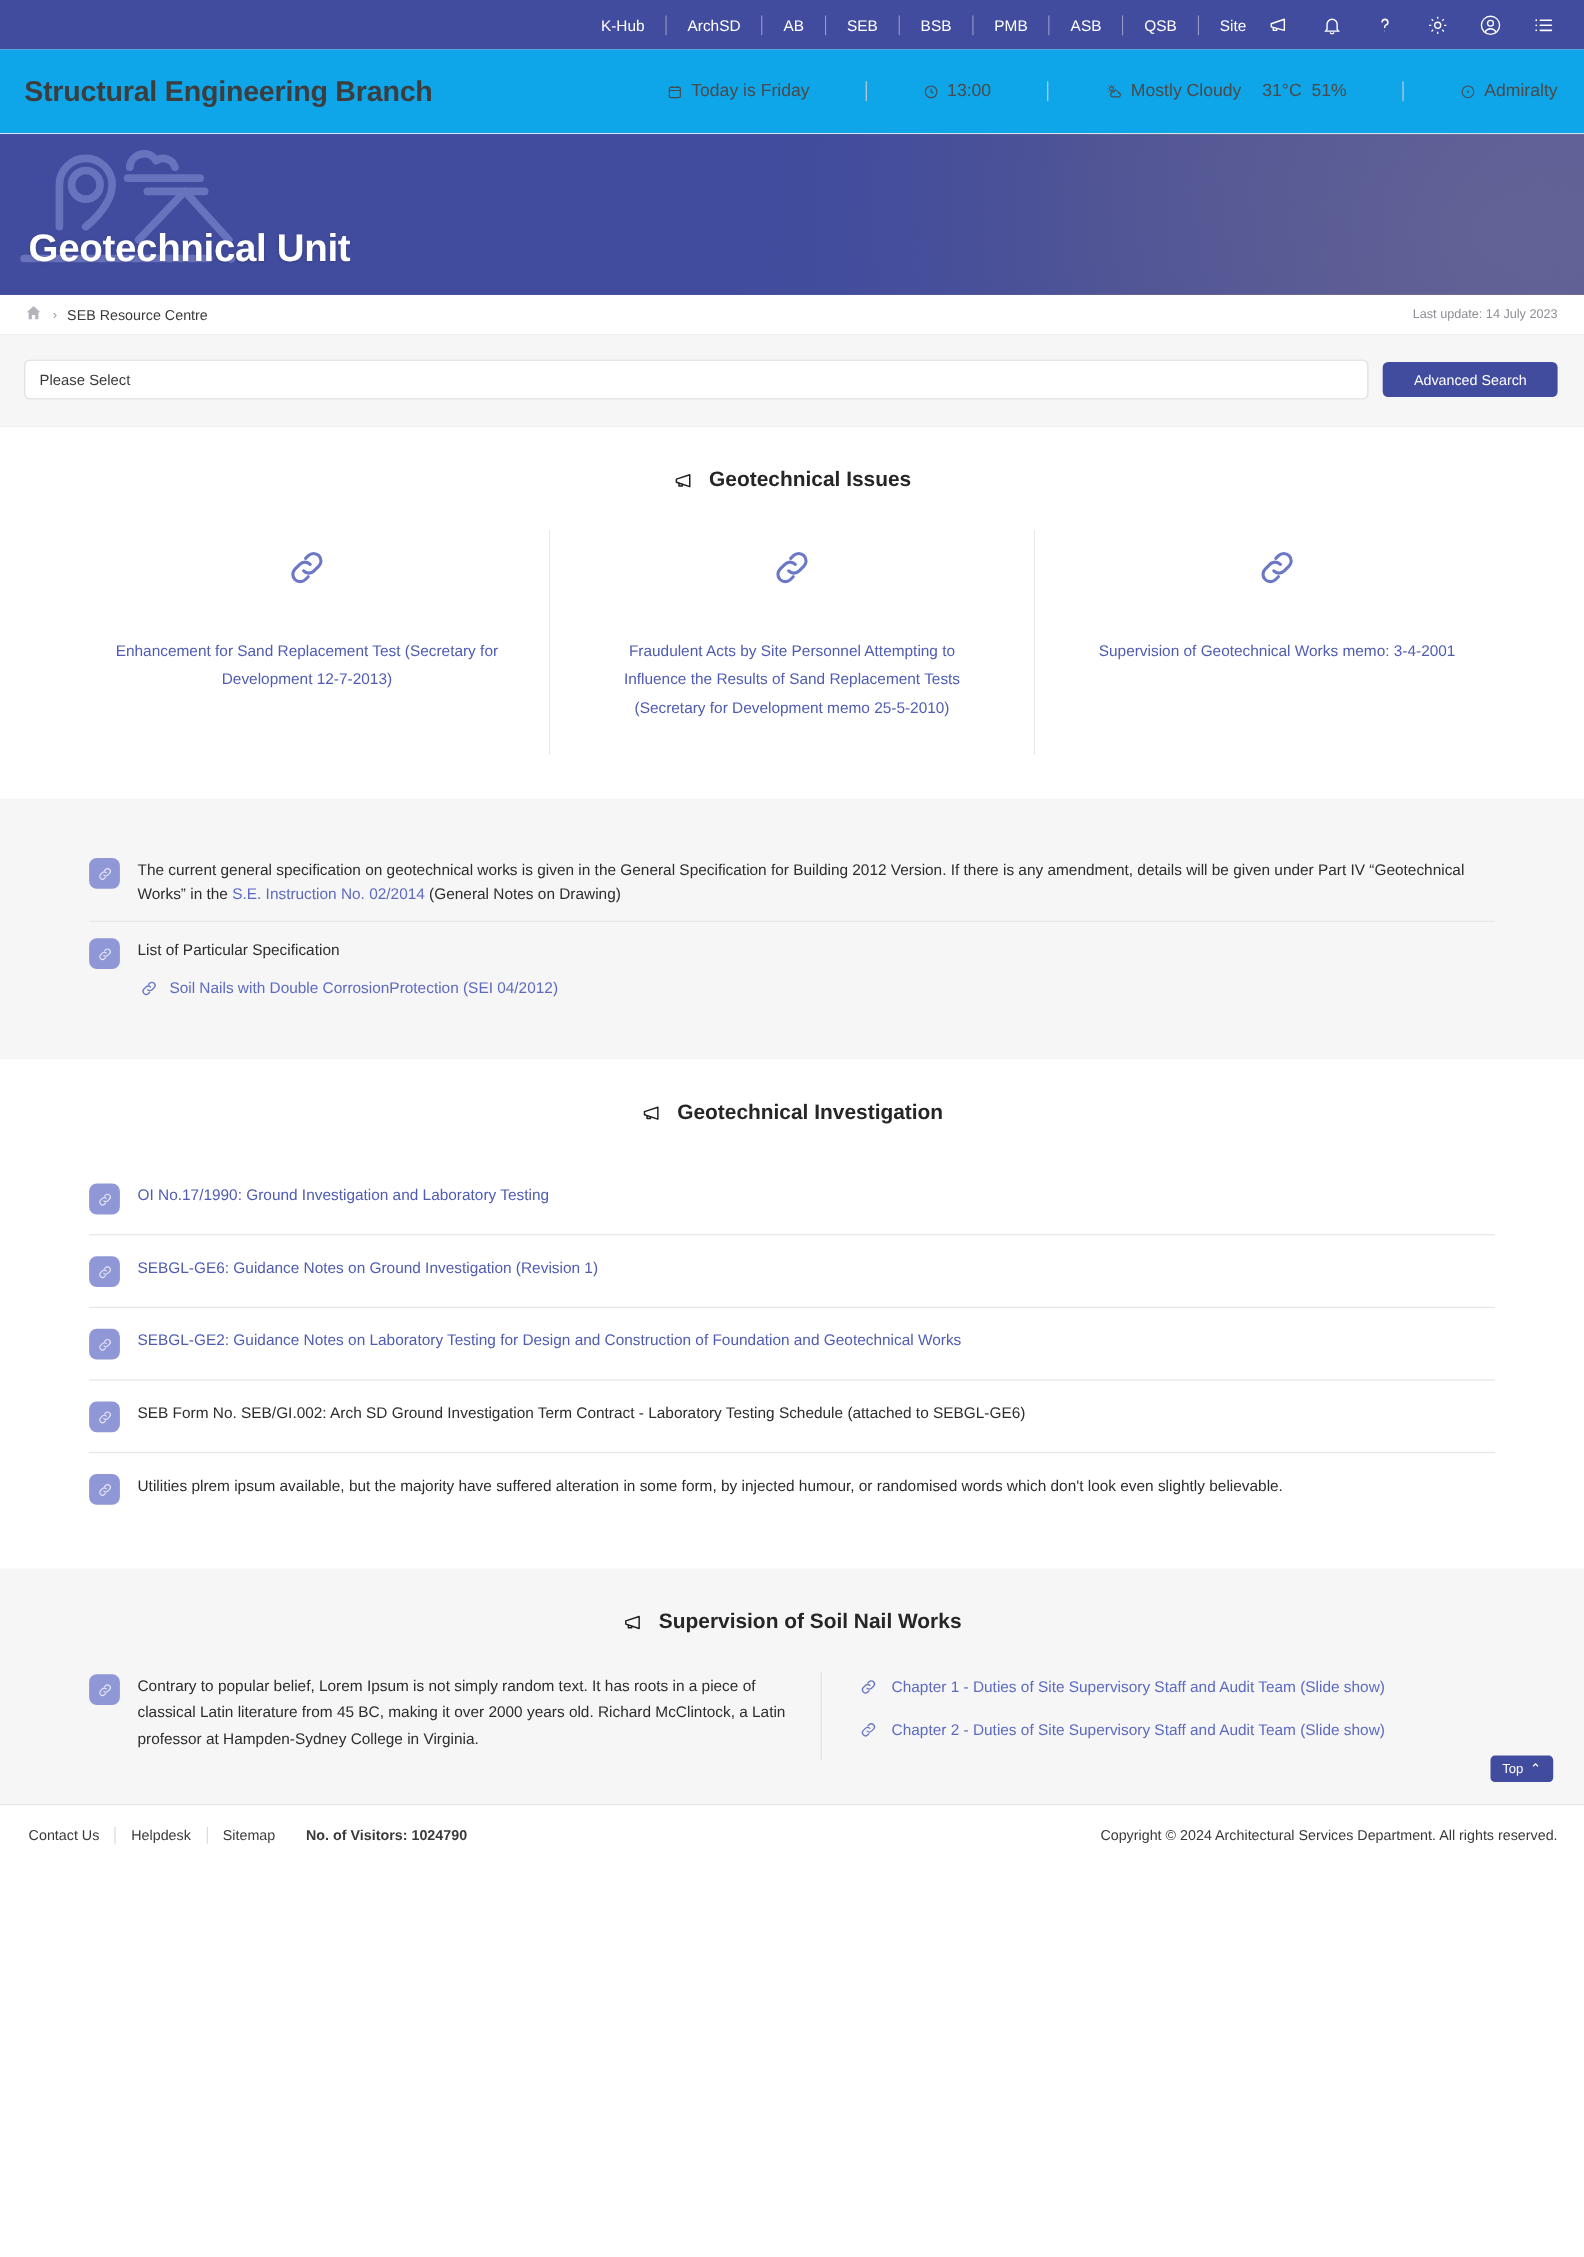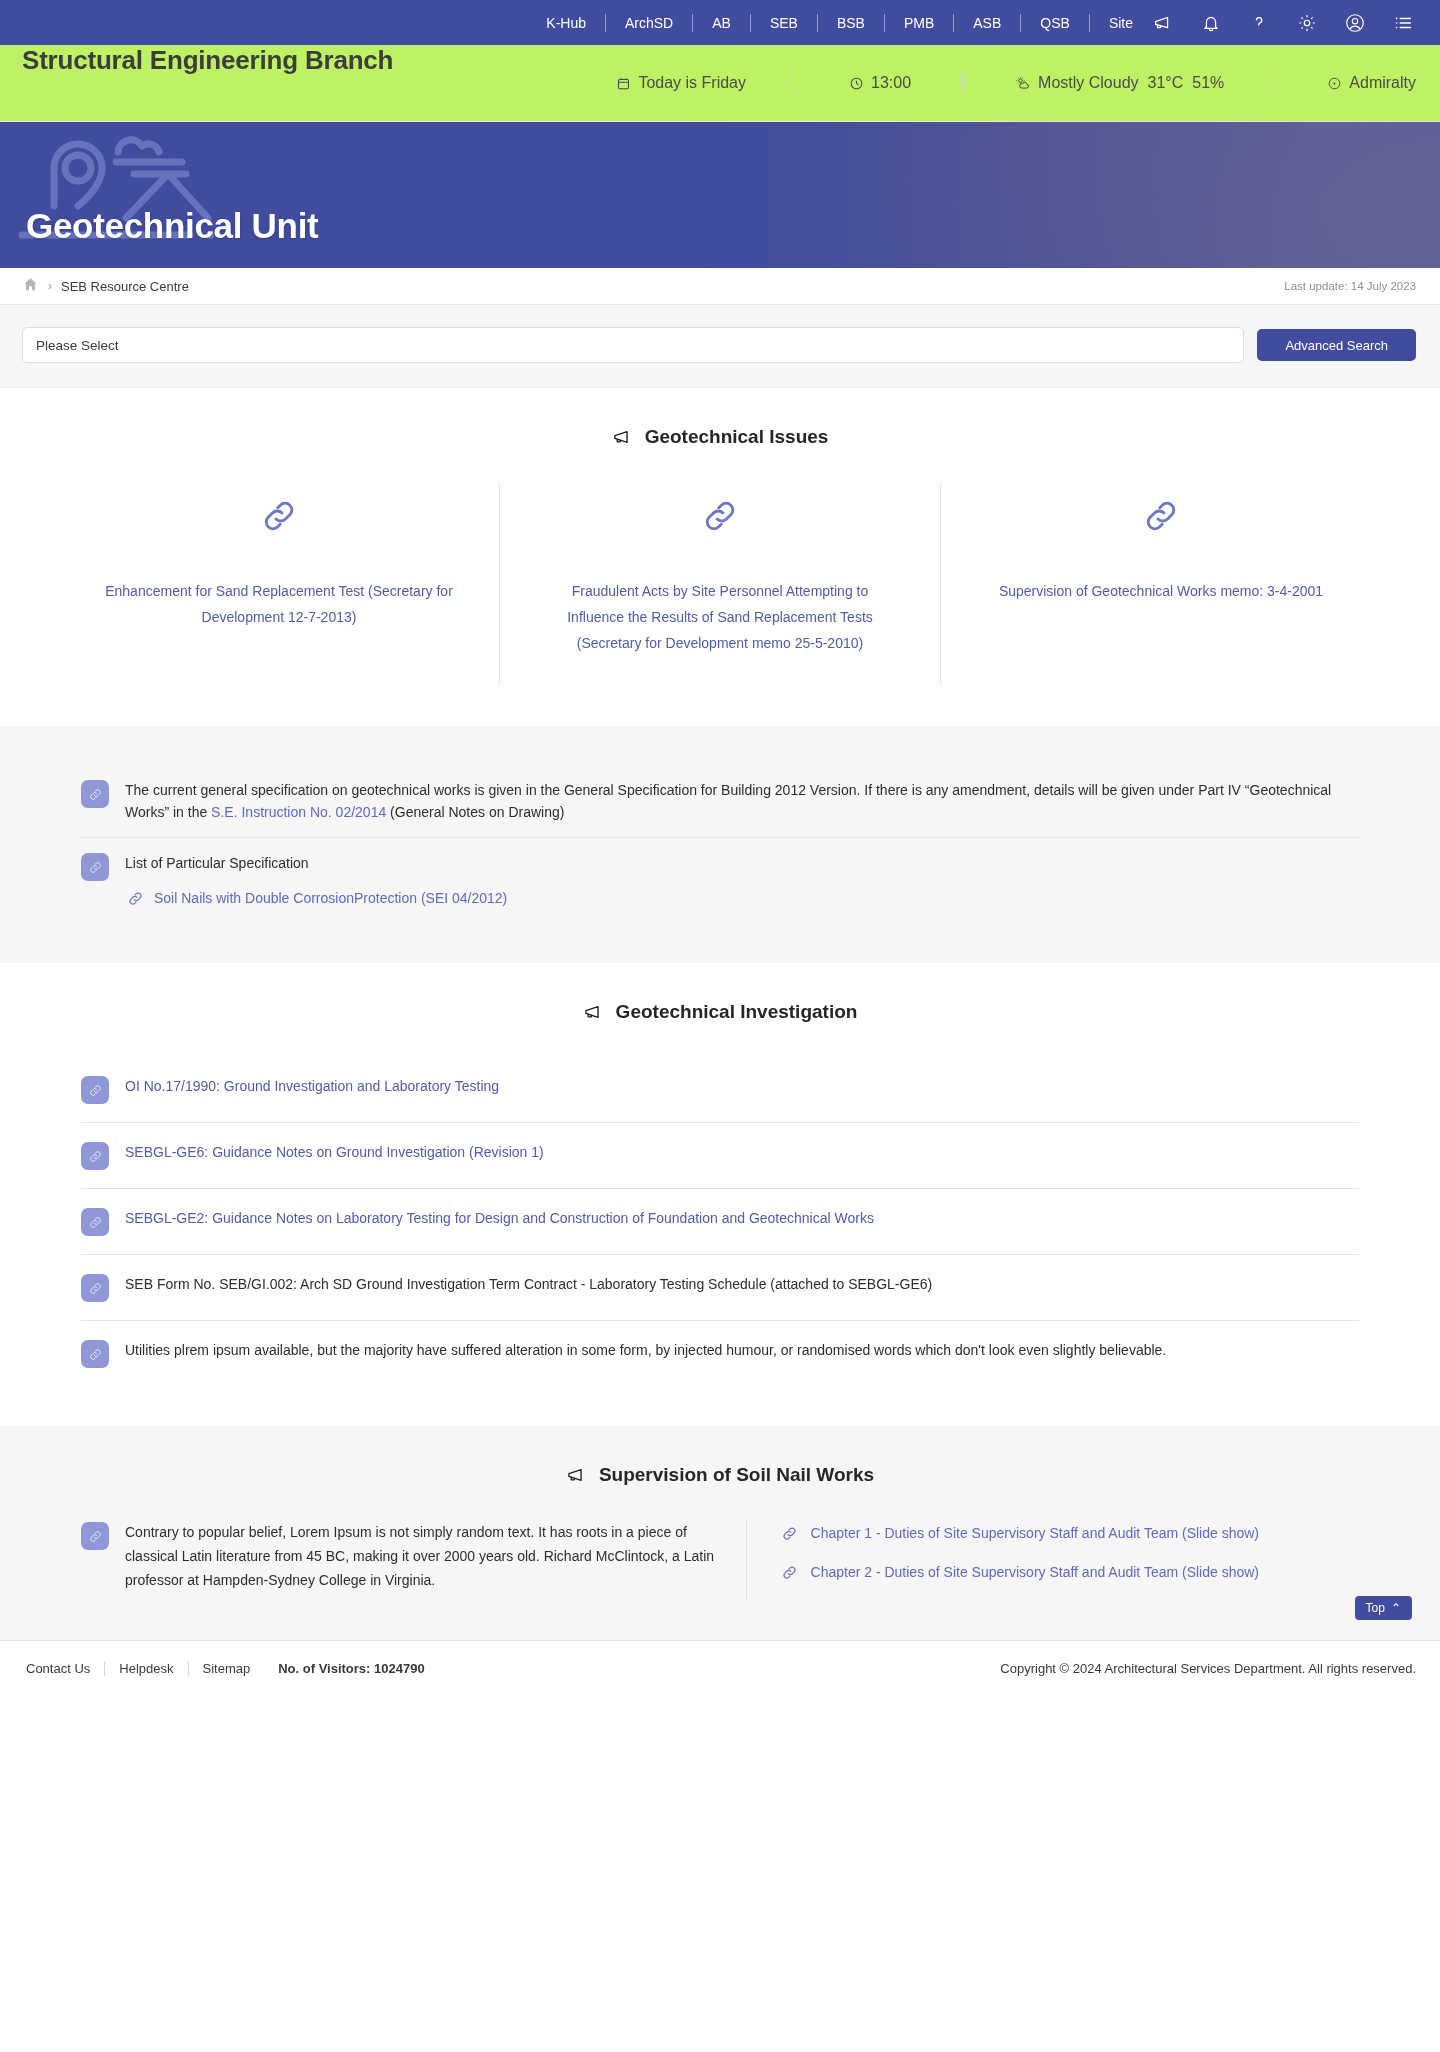--- a/index.html
+++ b/index.html
@@ -33,32 +33,33 @@
   }
   .topnav-link:first-child { padding-left: 12px; }
   .topnav-link:last-child { border-right: none; }
   .topnav-right { display: flex; align-items: center; gap: 26px; padding-right: 4px; }
   .nav-icon { width: 22px; height: 22px; display:block; cursor: pointer; }
   .nav-icon svg { display: block; }
 
   
   .site-header {
     height: 77px;
-    background: #bef264;
+    background: #0ea5e9;
     display: flex;
+    align-items: center;
     justify-content: space-between;
     padding: 0 24px 0 22px;
     border-bottom: 1px solid #e8e8ea;
   }
   .site-title { font-size: 26px; font-weight: bold; color: #3d3d3d; letter-spacing: -.2px; }
   .header-meta { display: flex; align-items: center; color: #4a4a4a; font-size: 16px; gap: 34px; }
   .meta-item { display: flex; align-items: center; gap: 7px; white-space: nowrap; }
   .meta-sep { width: 1px; height: 18px; background: #cfcfd4; margin: 0 17px; }
   .meta-item svg { display:block; flex: none; }
-  .weather-vals { display: flex; gap: 9px; margin-left: 2px; }
+  .weather-vals { display: flex; gap: 9px; margin-left: 12px; }
 
   
   .hero {
     position: relative;
     height: 146px;
     overflow: hidden;
     background: #454f9c;
   }
   .hero-photo {
     position: absolute; inset: 0;

